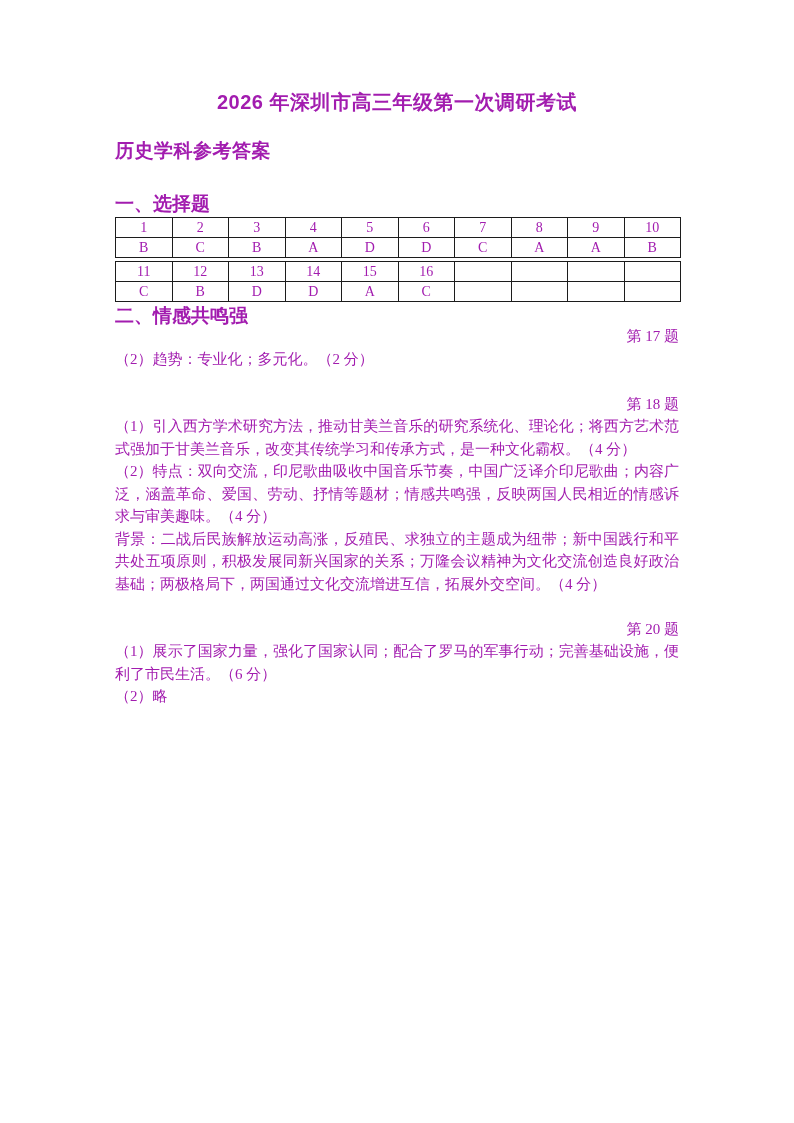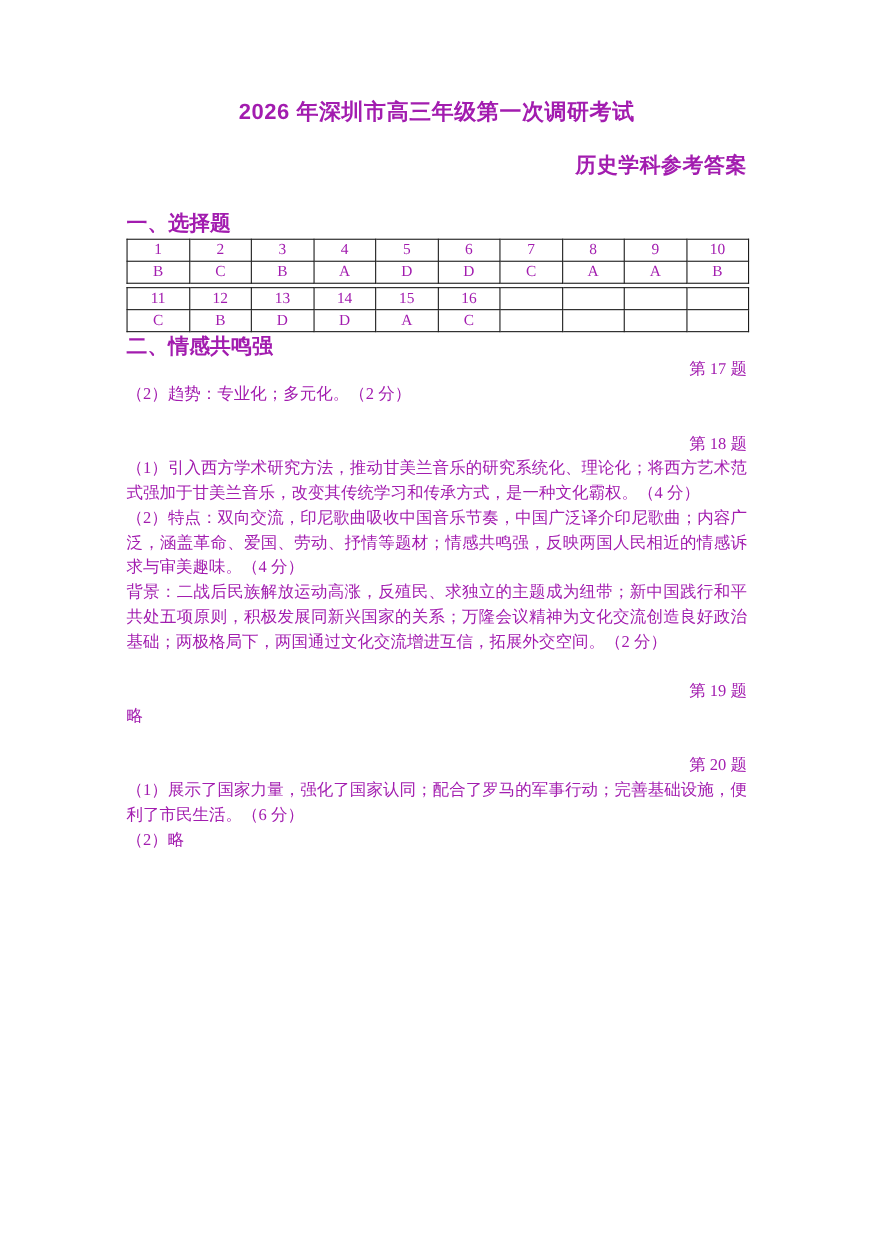--- a/index.html
+++ b/index.html
@@ -22,21 +22,21 @@
   .title {
     text-align: center;
     font-family: "Liberation Sans", sans-serif;
     font-weight: bold;
     font-size: 20px;
     line-height: 26px;
     margin: 0;
     letter-spacing: 0.5px;
   }
   .subtitle {
-    text-align: right;
+    text-align: left;
     font-family: "Liberation Sans", sans-serif;
     font-weight: bold;
     font-size: 19px;
     line-height: 24px;
     margin: 24px 0 0 0;
     letter-spacing: 0.5px;
   }
   .section-heading {
     font-family: "Liberation Sans", sans-serif;
     font-weight: bold;
@@ -156,27 +156,23 @@
 
     <div class="question-block">
       <p class="q-label">第 17 题</p>
       <p class="q-para">（2）趋势：专业化；多元化。（2 分）</p>
     </div>
 
     <div class="question-block">
       <p class="q-label">第 18 题</p>
       <p class="q-para">（1）引入西方学术研究方法，推动甘美兰音乐的研究系统化、理论化；将西方艺术范式强加于甘美兰音乐，改变其传统学习和传承方式，是一种文化霸权。（4 分）</p>
       <p class="q-para">（2）特点：双向交流，印尼歌曲吸收中国音乐节奏，中国广泛译介印尼歌曲；内容广泛，涵盖革命、爱国、劳动、抒情等题材；情感共鸣强，反映两国人民相近的情感诉求与审美趣味。（4 分）</p>
-      <p class="q-para">背景：二战后民族解放运动高涨，反殖民、求独立的主题成为纽带；新中国践行和平共处五项原则，积极发展同新兴国家的关系；万隆会议精神为文化交流创造良好政治基础；两极格局下，两国通过文化交流增进互信，拓展外交空间。（2 分）</p>
+      <p class="q-para">背景：二战后民族解放运动高涨，反殖民、求独立的主题成为纽带；新中国践行和平共处五项原则，积极发展同新兴国家的关系；万隆会议精神为文化交流创造良好政治基础；两极格局下，两国通过文化交流增进互信，拓展外交空间。（4 分）</p>
     </div>
 
-    <div class="question-block">
-      <p class="q-label">第 19 题</p>
-      <p class="q-para">略</p>
-    </div>
 
     <div class="question-block">
       <p class="q-label">第 20 题</p>
       <p class="q-para">（1）展示了国家力量，强化了国家认同；配合了罗马的军事行动；完善基础设施，便利了市民生活。（6 分）</p>
       <p class="q-para">（2）略</p>
     </div>
 
   </div>
 
 </div>

